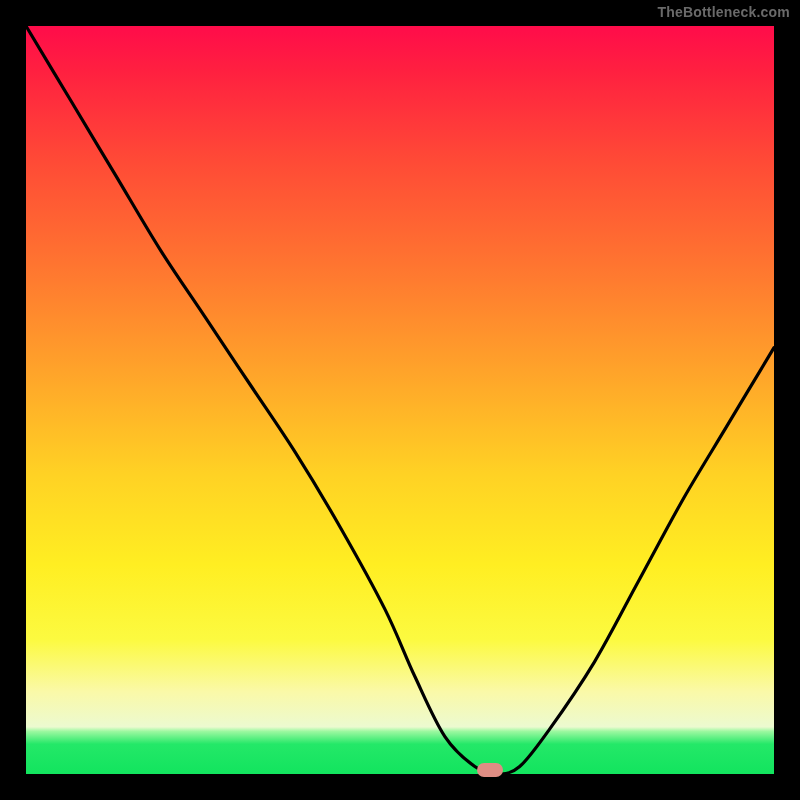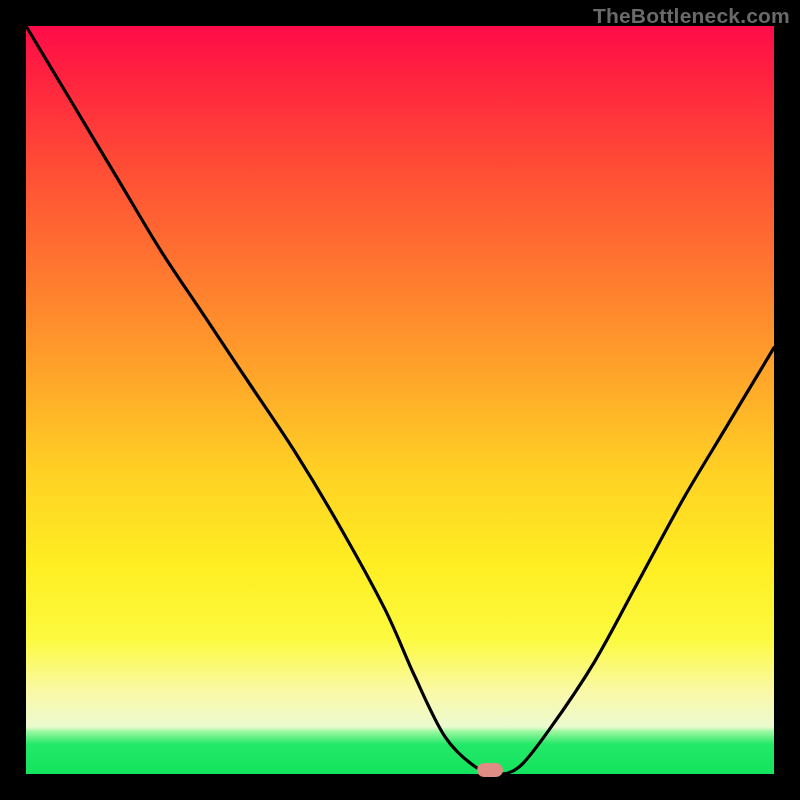--- a/index.html
+++ b/index.html
@@ -39,21 +39,21 @@
       #9cf8a0 94.3%,
       #24e868 96%,
       #12e45e 100%
     );
   }
   .watermark {
     position: absolute;
     top: 4px;
     right: 10px;
     color: #6a6a6a;
-    font-size: 21px;
+    font-size: 14px;
     font-weight: 600;
     font-family: Verdana, Geneva, Tahoma, sans-serif;
     letter-spacing: 0.2px;
   }
   svg.curve {
     position: absolute;
     left: 0;
     top: 0;
     width: 748px;
     height: 748px;

